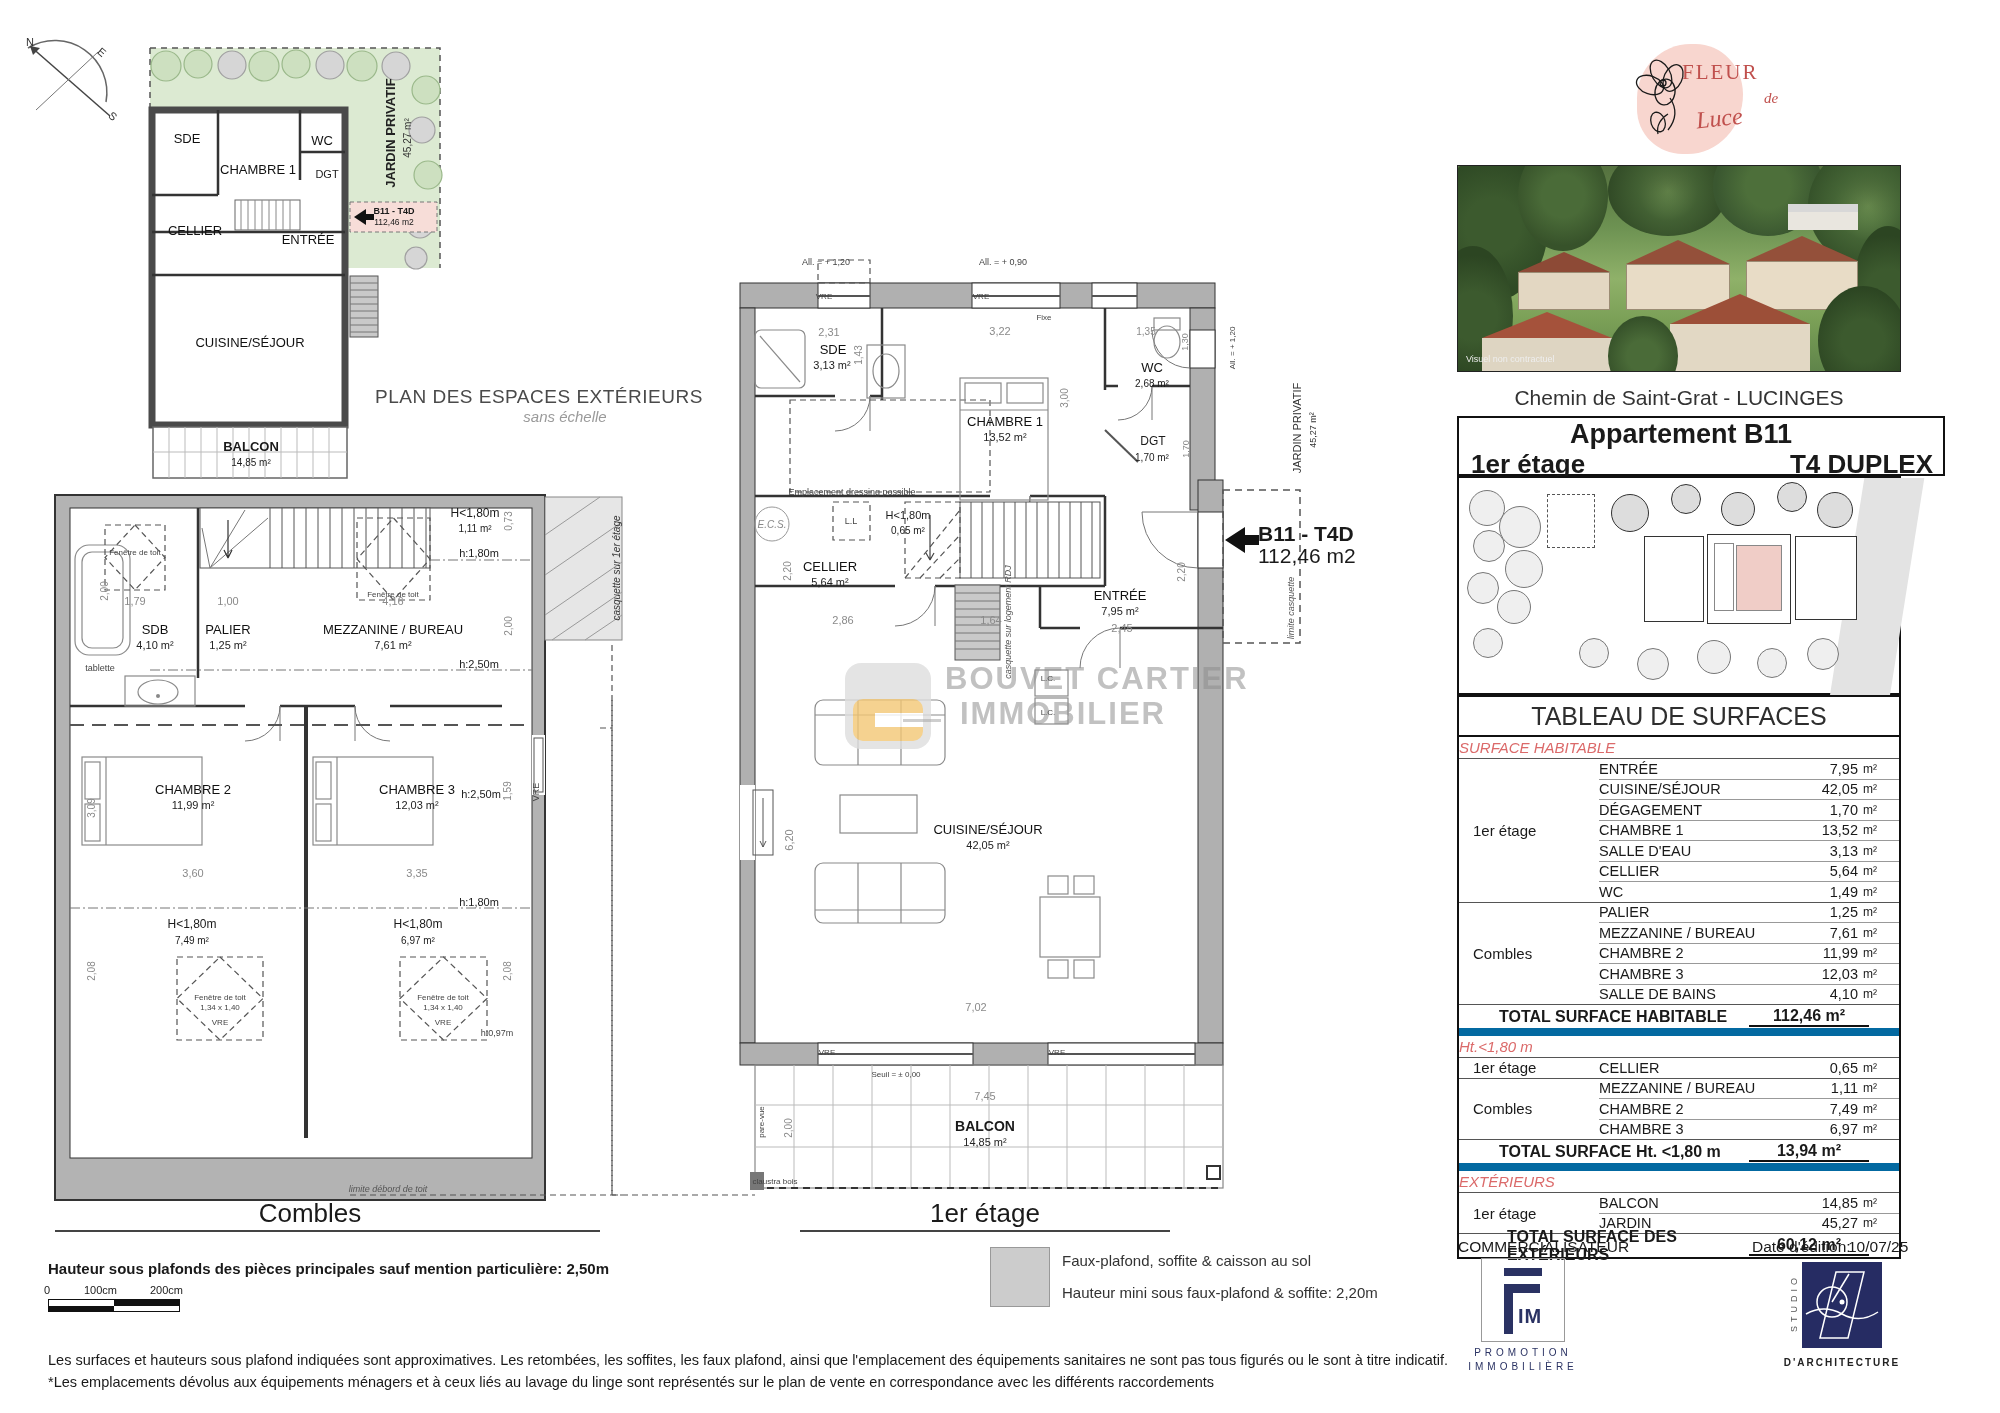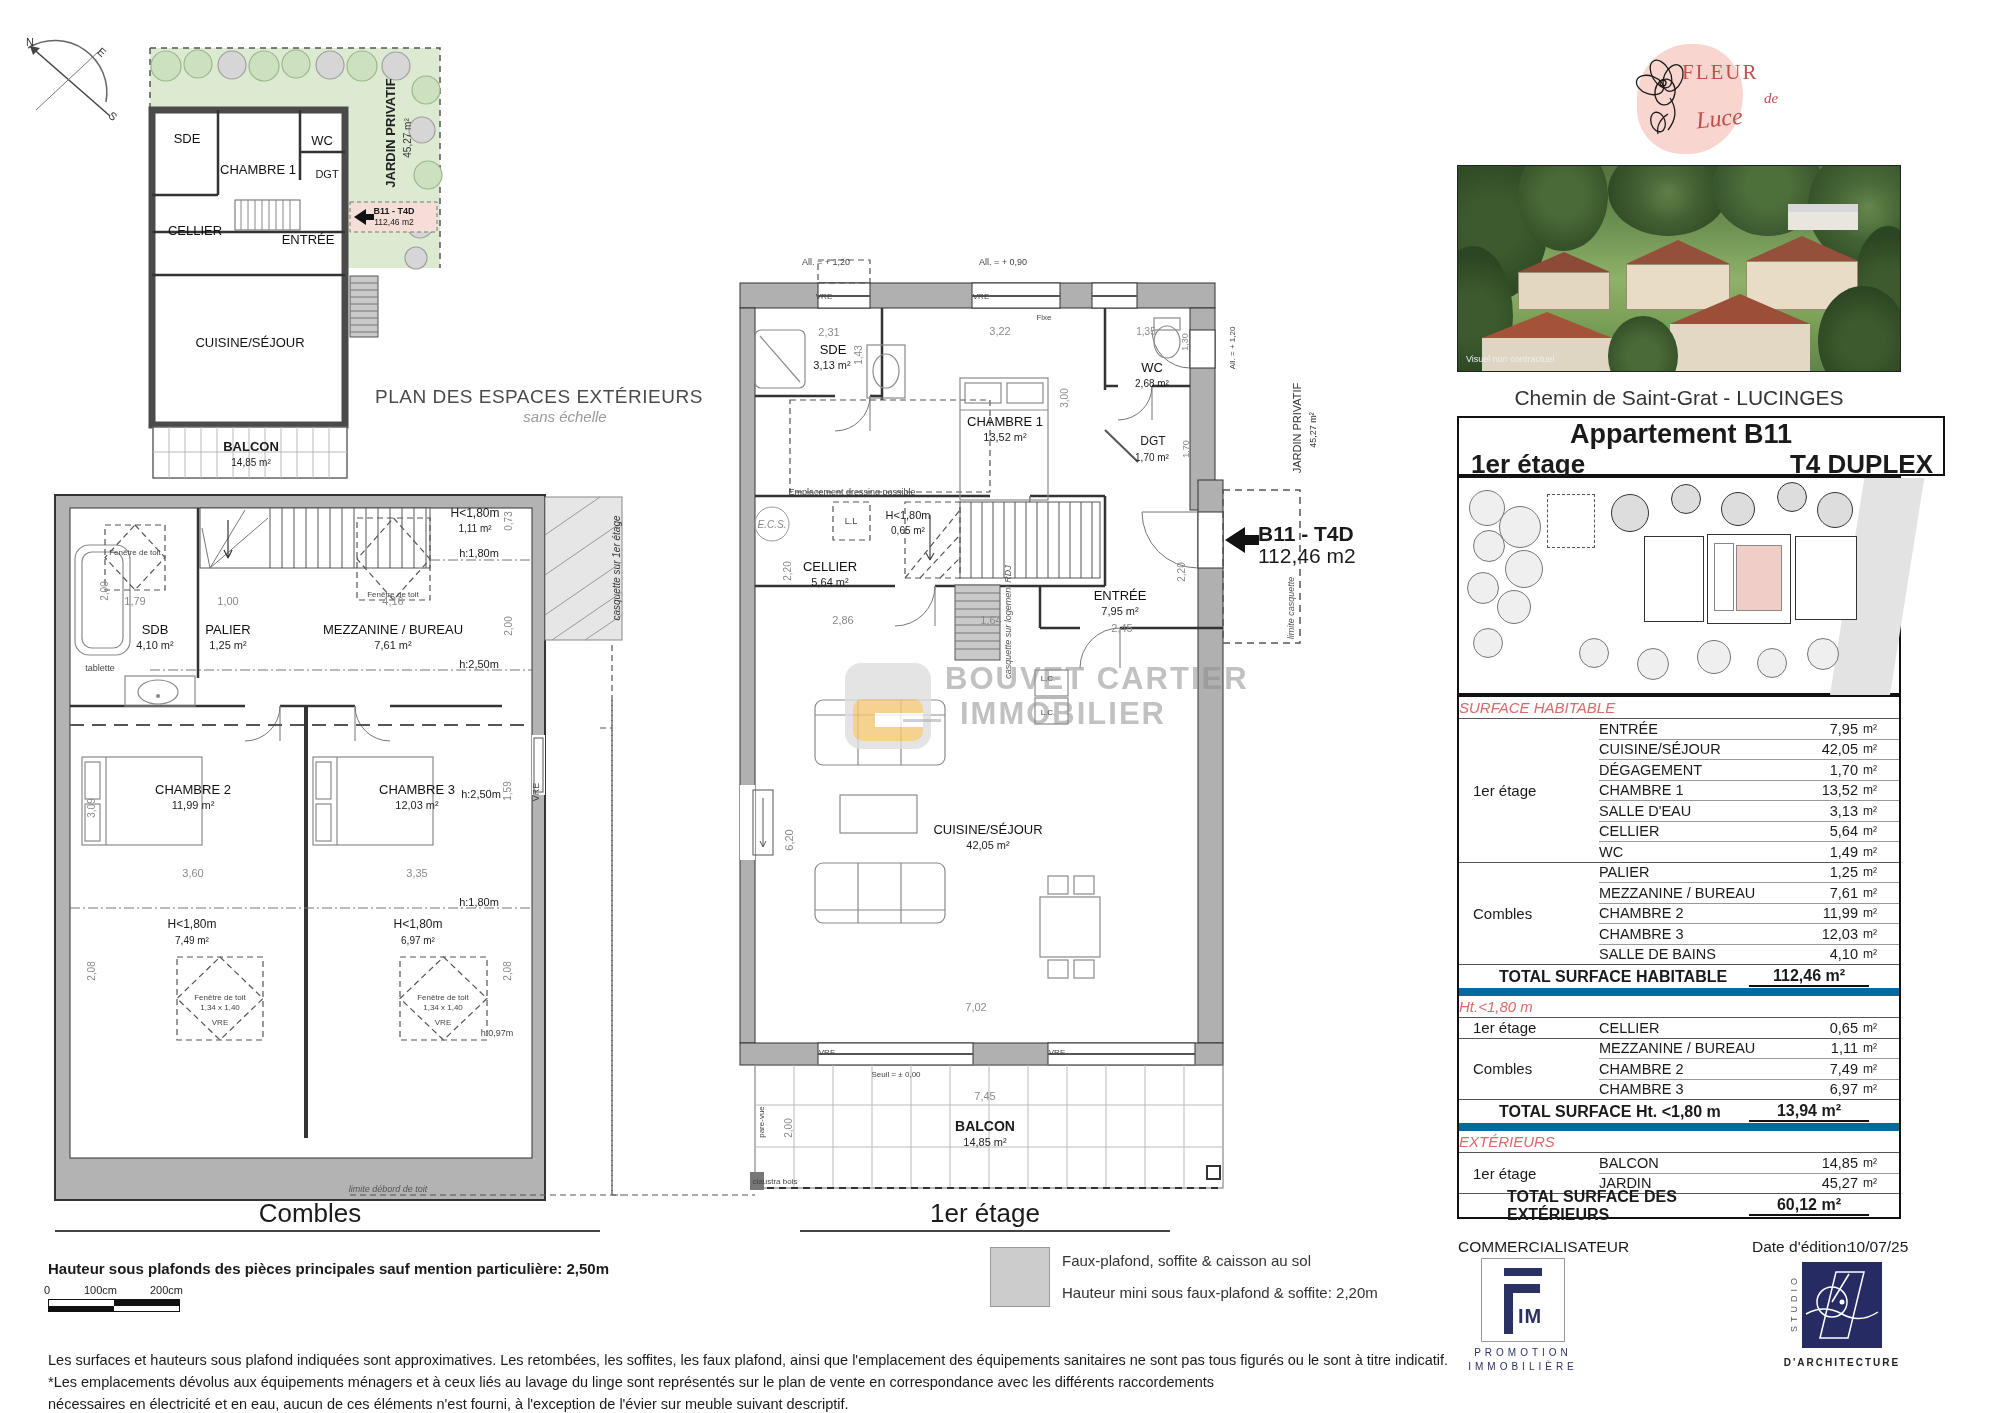--- a/index.html
+++ b/index.html
@@ -342,21 +342,20 @@
   <div class="abs" style="left:84px;top:1284px;font-size:11px">100cm</div>
   <div class="abs" style="left:150px;top:1284px;font-size:11px">200cm</div>
   <div class="abs" style="left:48px;top:1299px;width:132px;height:13px;border:1px solid #111;box-sizing:border-box">
     <div style="position:absolute;left:0;top:0;width:65px;height:5.5px;background:#fff"></div>
     <div style="position:absolute;left:65px;top:0;width:65px;height:5.5px;background:#111"></div>
     <div style="position:absolute;left:0;top:5.5px;width:65px;height:5.5px;background:#111"></div>
     <div style="position:absolute;left:65px;top:5.5px;width:65px;height:5.5px;background:#fff"></div>
   </div>
   <div class="abs" style="left:48px;top:1352px;font-size:14.5px">Les surfaces et hauteurs sous plafond indiquées sont approximatives. Les retombées, les soffites, les faux plafond, ainsi que l'emplacement des équipements sanitaires ne sont pas tous figurés ou le sont à titre indicatif.</div>
   <div class="abs" style="left:48px;top:1374px;font-size:14.5px">*Les emplacements dévolus aux équipements ménagers et à ceux liés au lavage du linge sont représentés sur le plan de vente en correspondance avec les différents raccordements</div>
-  <div class="abs" style="left:48px;top:1396px;font-size:14.5px">nécessaires en électricité et en eau, aucun de ces éléments n'est fourni, à l'exception de l'évier sur meuble suivant descriptif.</div>
 
   <div class="abs" style="left:1637px;top:44px;width:106px;height:110px;background:#f8d6cf;border-radius:53% 47% 55% 45% / 52% 48% 57% 43%"></div>
   <svg style="left:1628px;top:52px" width="70" height="86" viewBox="0 0 70 86">
     <g fill="none" stroke="#1a1a1a" stroke-width="1.3">
       <ellipse cx="33" cy="22" rx="9" ry="15" transform="rotate(-30 33 22)"></ellipse>
       <ellipse cx="45" cy="26" rx="9" ry="14" transform="rotate(25 45 26)"></ellipse>
       <ellipse cx="22" cy="33" rx="9" ry="14" transform="rotate(-70 22 33)"></ellipse>
       <ellipse cx="37" cy="40" rx="10" ry="13" transform="rotate(8 37 40)"></ellipse>
       <circle cx="35" cy="31" r="3"></circle>
       <path d="M42,46 C50,58 48,68 40,78 M40,62 C33,66 28,74 30,82"></path>
@@ -435,20 +434,21 @@
     <div class="abs" style="left:88px;top:16px;width:46px;height:52px;border:1.5px dashed #555"></div>
     <div class="abs" style="left:185px;top:58px;width:58px;height:84px;border:1.5px solid #333;background:#fff"></div>
     <div class="abs" style="left:248px;top:56px;width:82px;height:88px;border:1.5px solid #333;background:#fff">
       <div style="position:absolute;left:28px;top:10px;width:44px;height:64px;background:#f0cdc7;border:1px solid #888"></div>
       <div style="position:absolute;left:6px;top:8px;width:18px;height:66px;border:1px solid #888"></div>
     </div>
     <div class="abs" style="left:336px;top:58px;width:60px;height:82px;border:1.5px solid #333;background:#fff"></div>
   </div>
 
   <div class="panelbox" style="left:1457px;top:695px;width:444px">
+    <div style="height:38px;line-height:38px;text-align:center;font-size:25px;color:#2e2e2e;border-bottom:2px solid #111">TABLEAU DE SURFACES</div>
 
     <div class="tsec">SURFACE HABITABLE</div>
     <div class="tgroup">
       <div class="tfloor">1er étage</div>
       <div class="trows">
         <div class="trow">
             <span class="rname">ENTRÉE</span>
             <span class="rval">7,95</span>
             <span class="runit">m²</span>
           </div>

